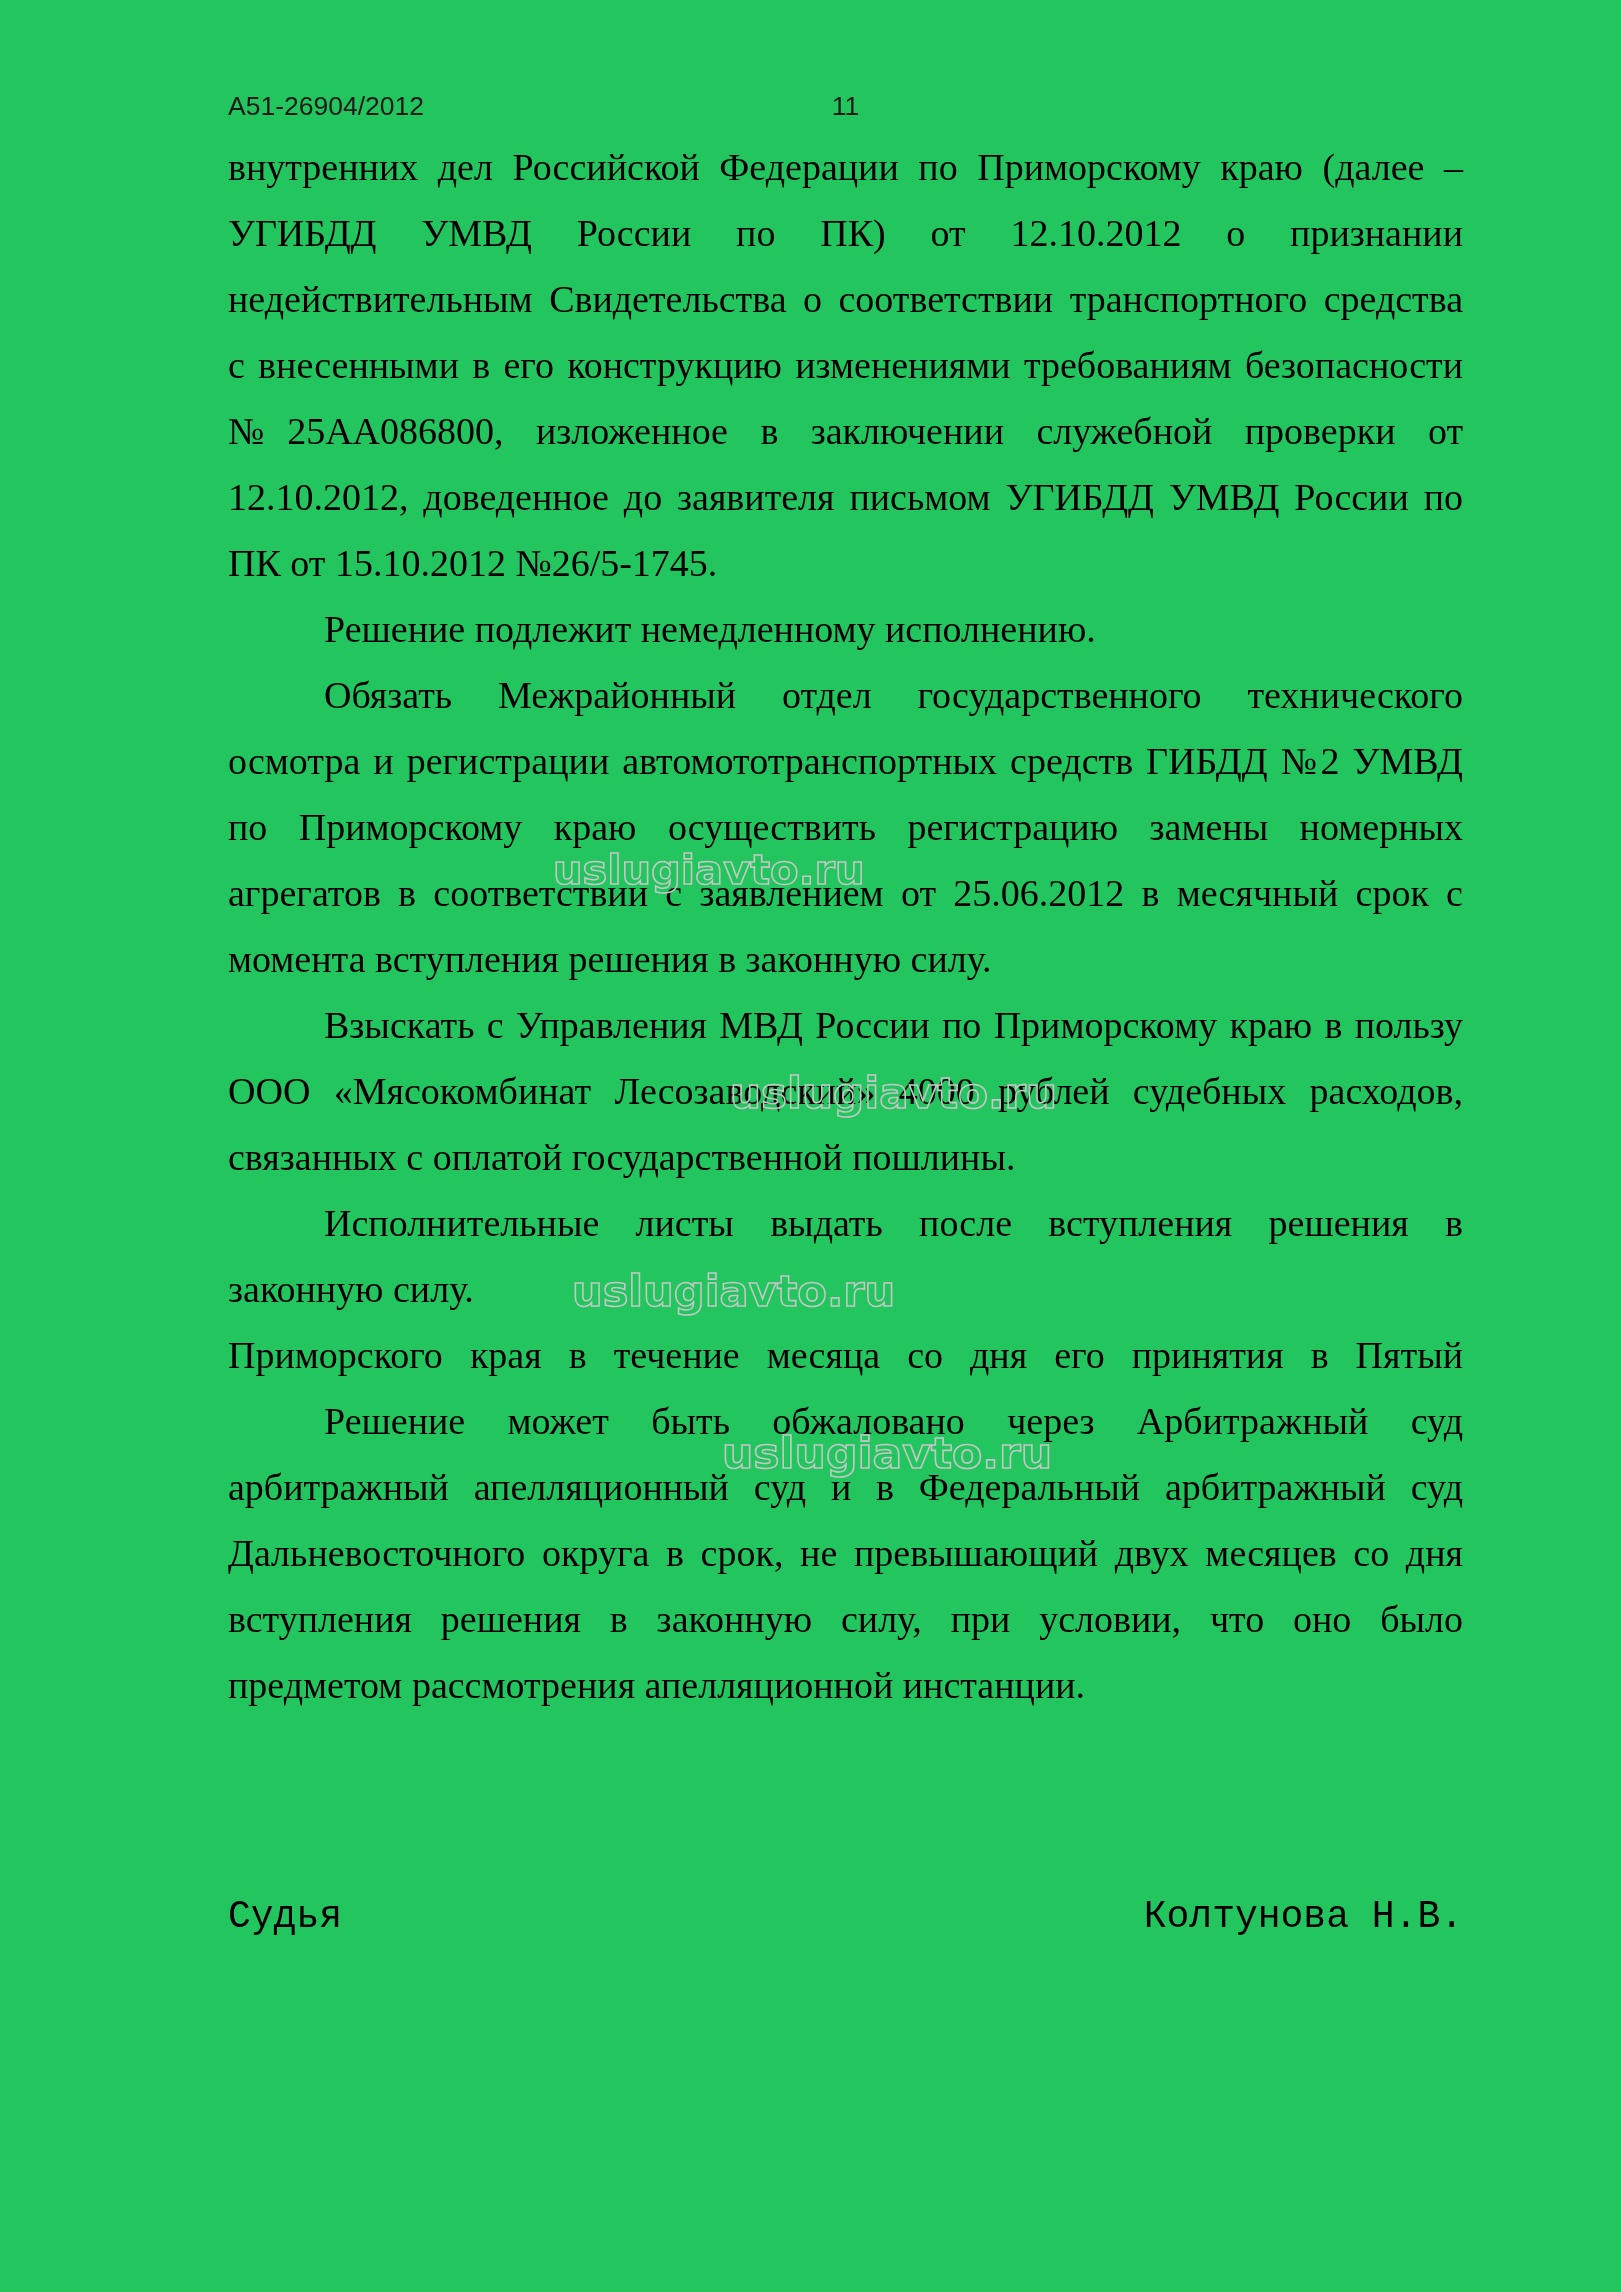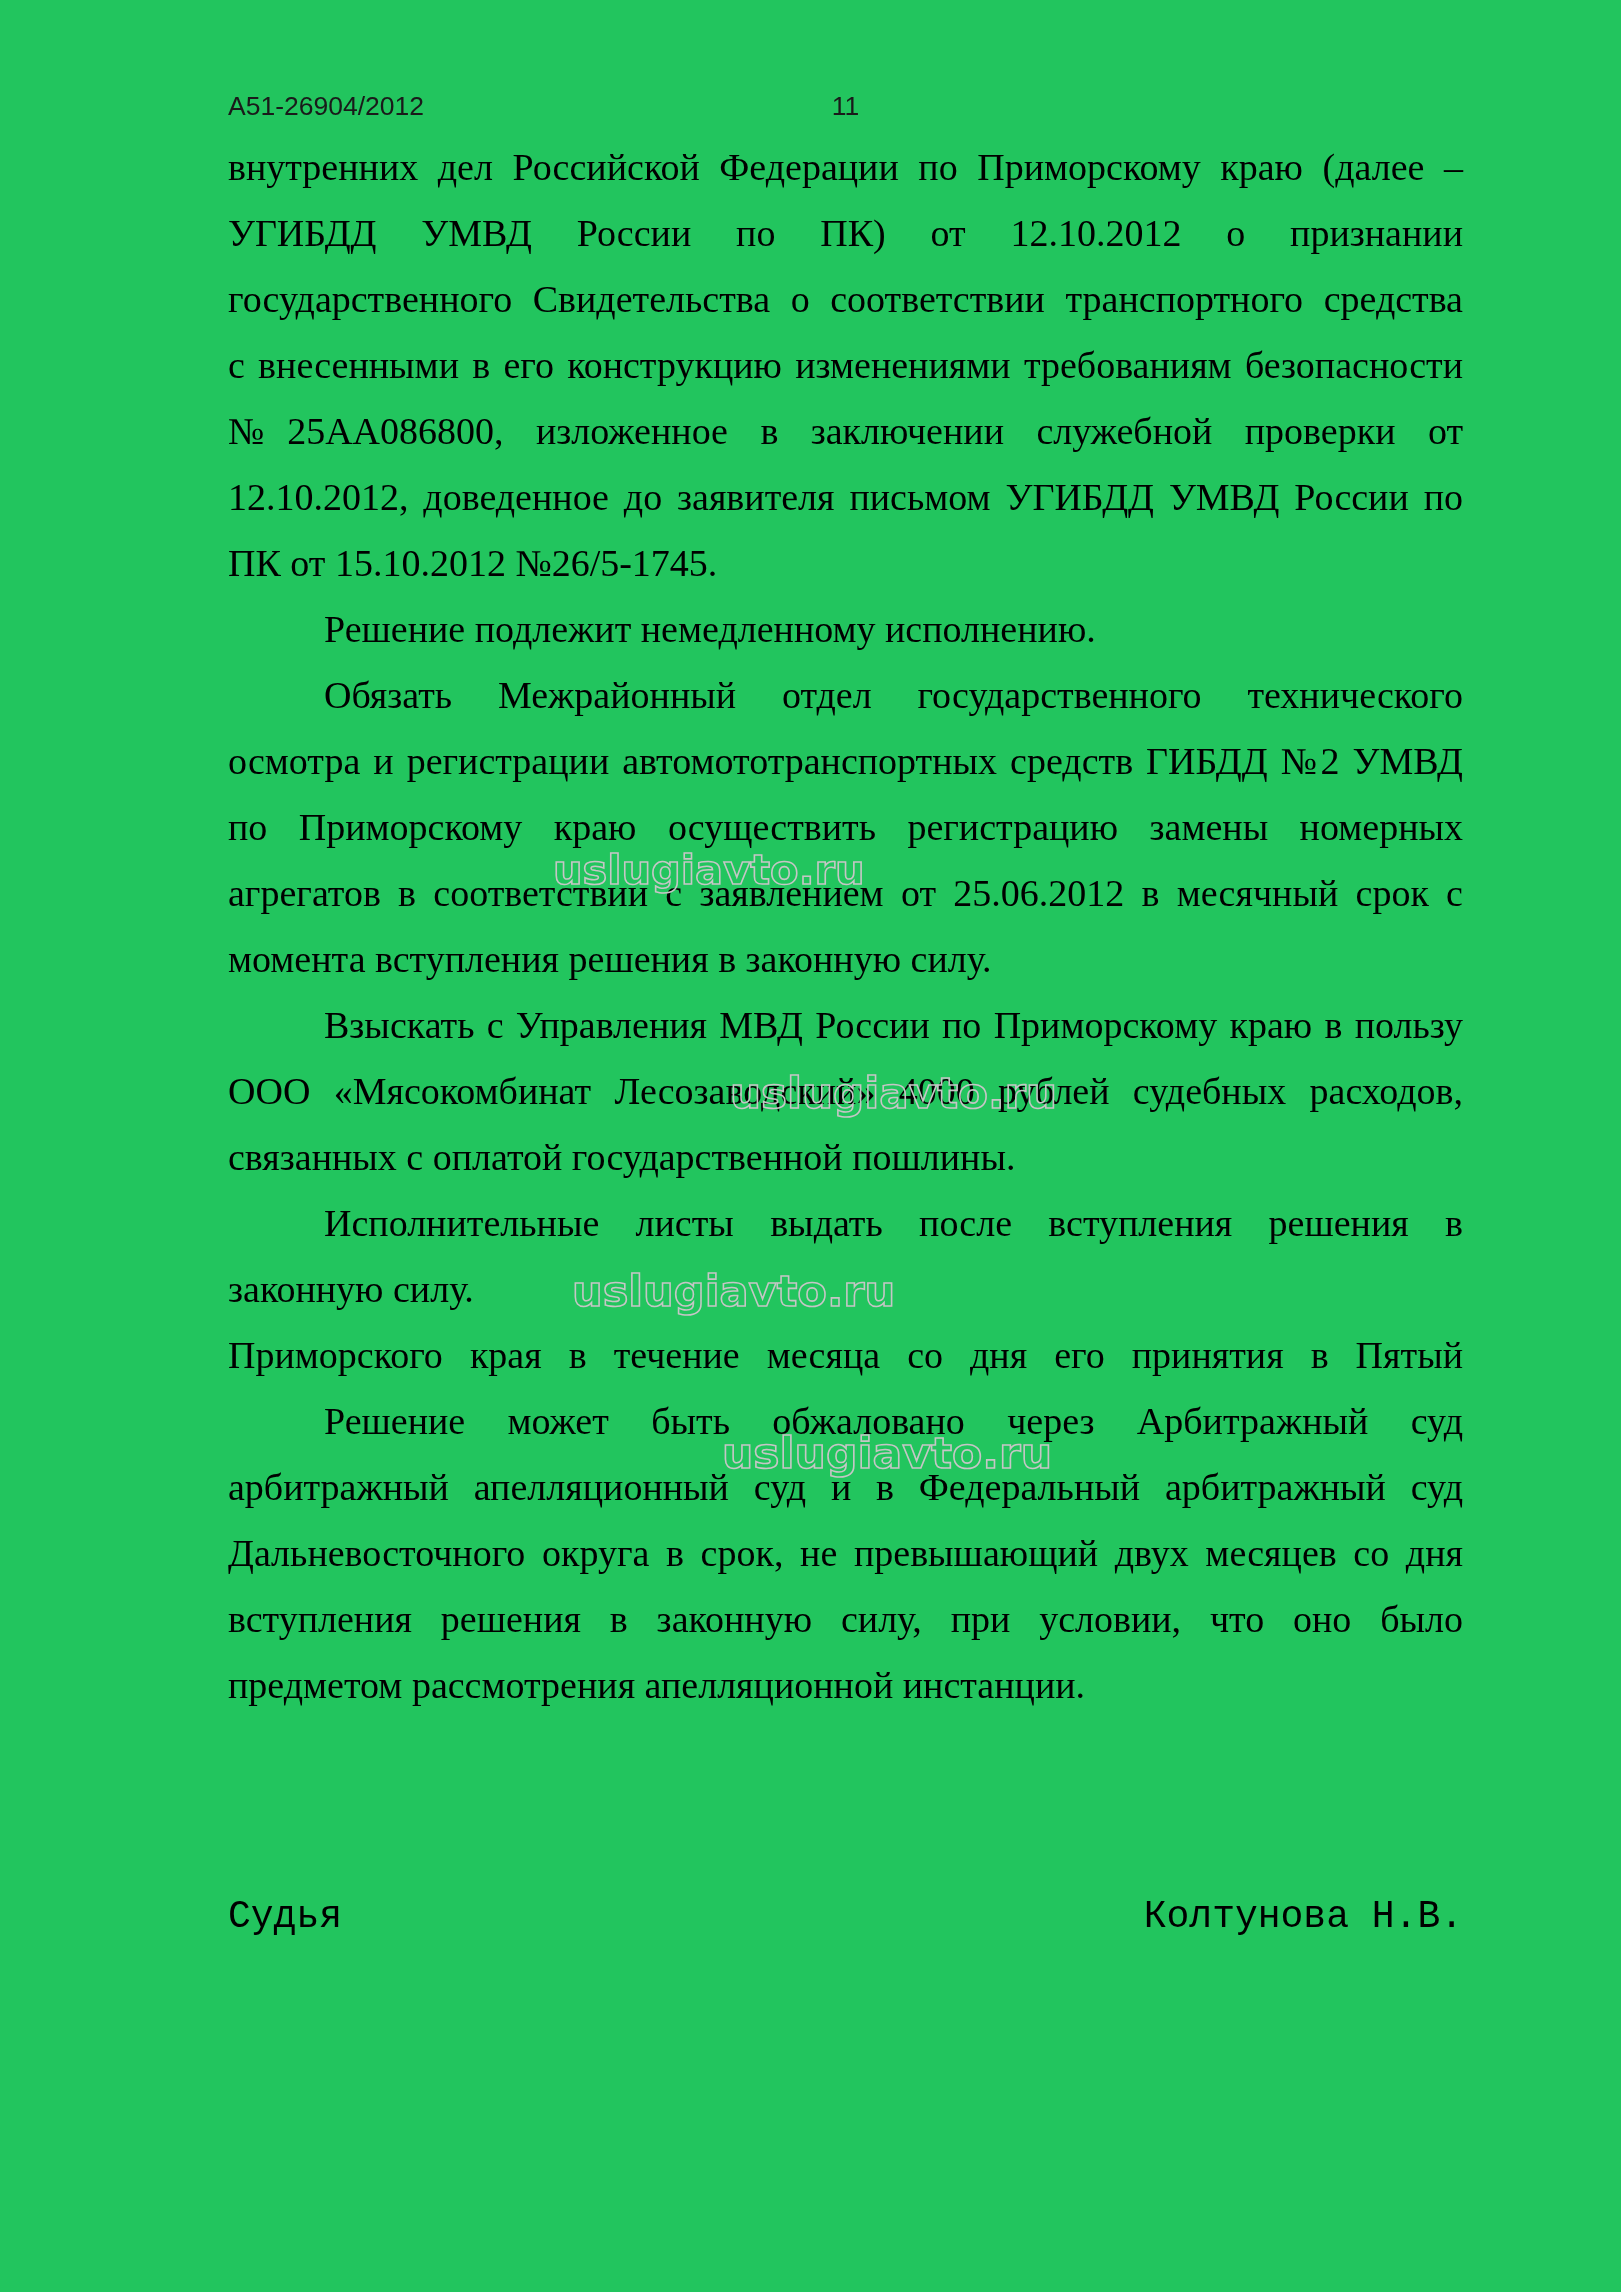--- a/index.html
+++ b/index.html
@@ -75,21 +75,21 @@
 <body>
 
 <div class="page">
 
   <div class="page-num">11</div>
   <div class="case-num">А51-26904/2012</div>
 
   <div class="body-text">
       <div class="ln">внутренних дел Российской Федерации по Приморскому краю (далее –</div>
       <div class="ln">УГИБДД УМВД России по ПК) от 12.10.2012 о признании</div>
-      <div class="ln">государственного Свидетельства о соответствии транспортного средства</div>
+      <div class="ln">недействительным Свидетельства о соответствии транспортного средства</div>
       <div class="ln">с внесенными в его конструкцию изменениями требованиям безопасности</div>
       <div class="ln">№25АА086800, изложенное в заключении служебной проверки от</div>
       <div class="ln">12.10.2012, доведенное до заявителя письмом УГИБДД УМВД России по</div>
       <div class="ln last">ПК от 15.10.2012 №26/5-1745.</div>
       <div class="ln indent last">Решение подлежит немедленному исполнению.</div>
       <div class="ln indent">Обязать Межрайонный отдел государственного технического</div>
       <div class="ln">осмотра и регистрации автомототранспортных средств ГИБДД №2 УМВД</div>
       <div class="ln">по Приморскому краю осуществить регистрацию замены номерных</div>
       <div class="ln">агрегатов в соответствии с заявлением от 25.06.2012 в месячный срок с</div>
       <div class="ln last">момента вступления решения в законную силу.</div>

